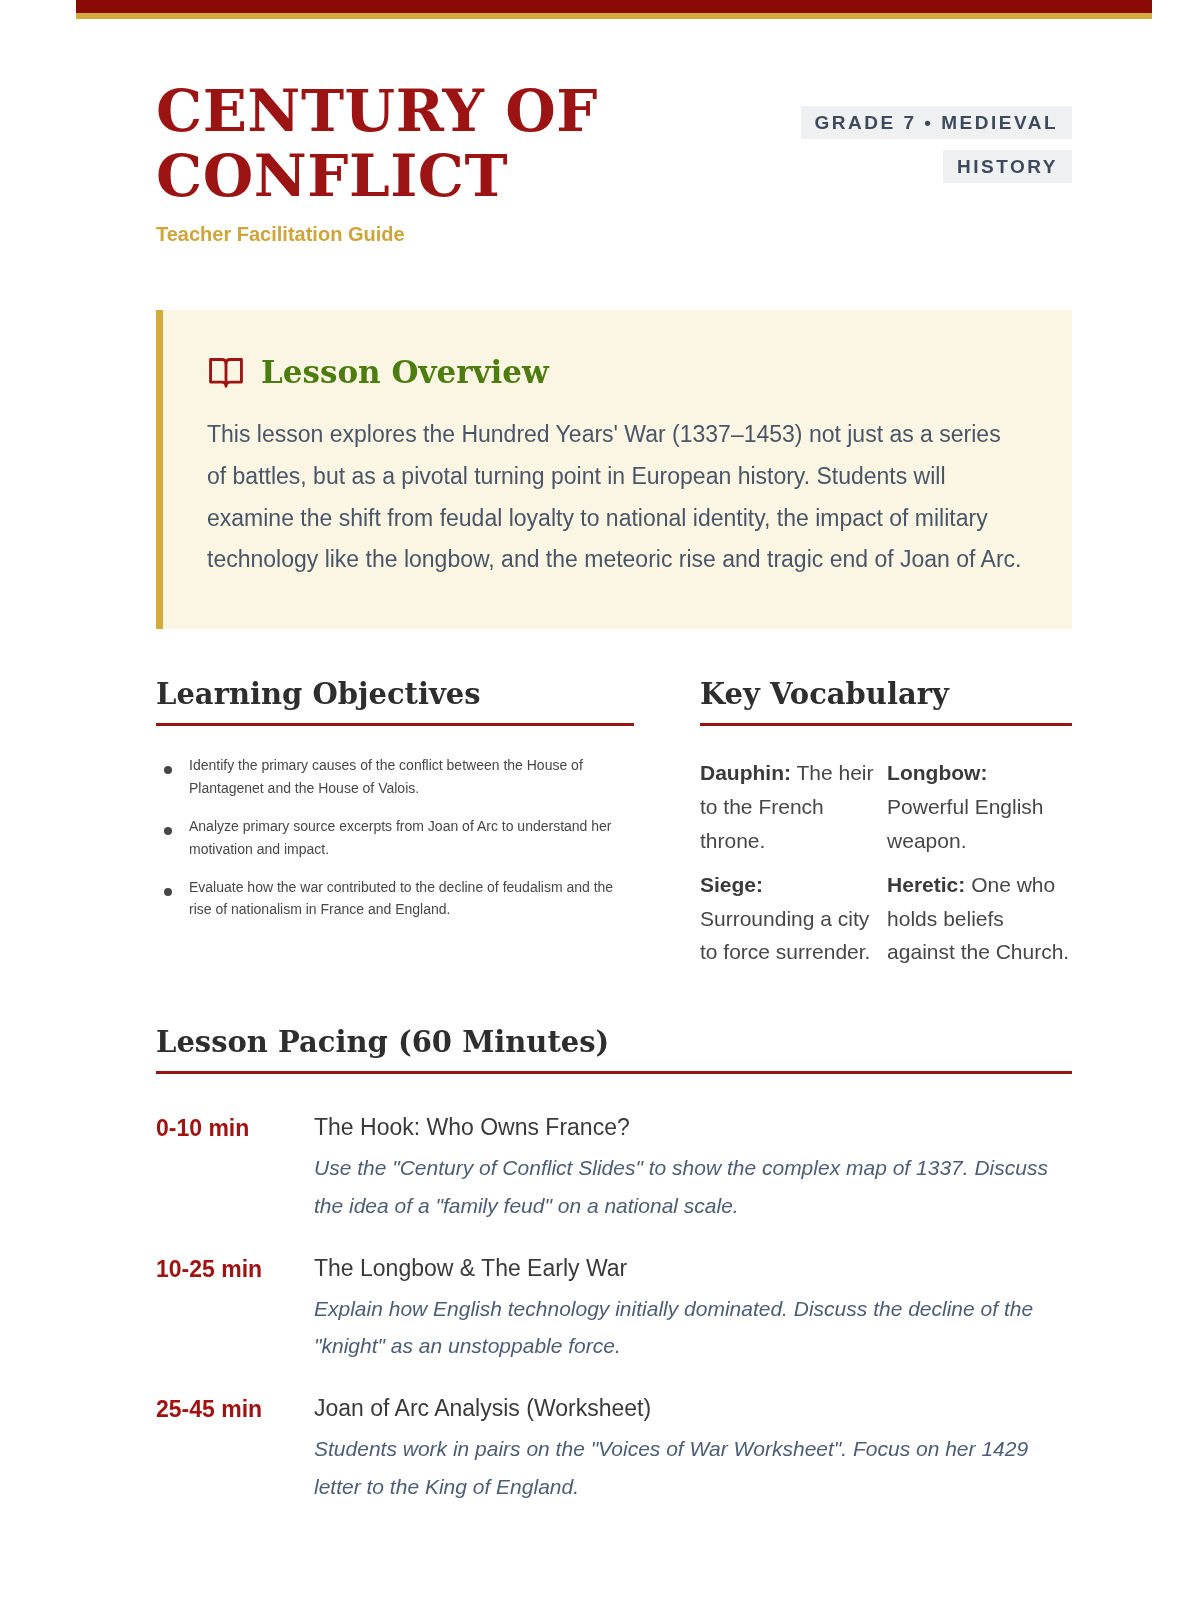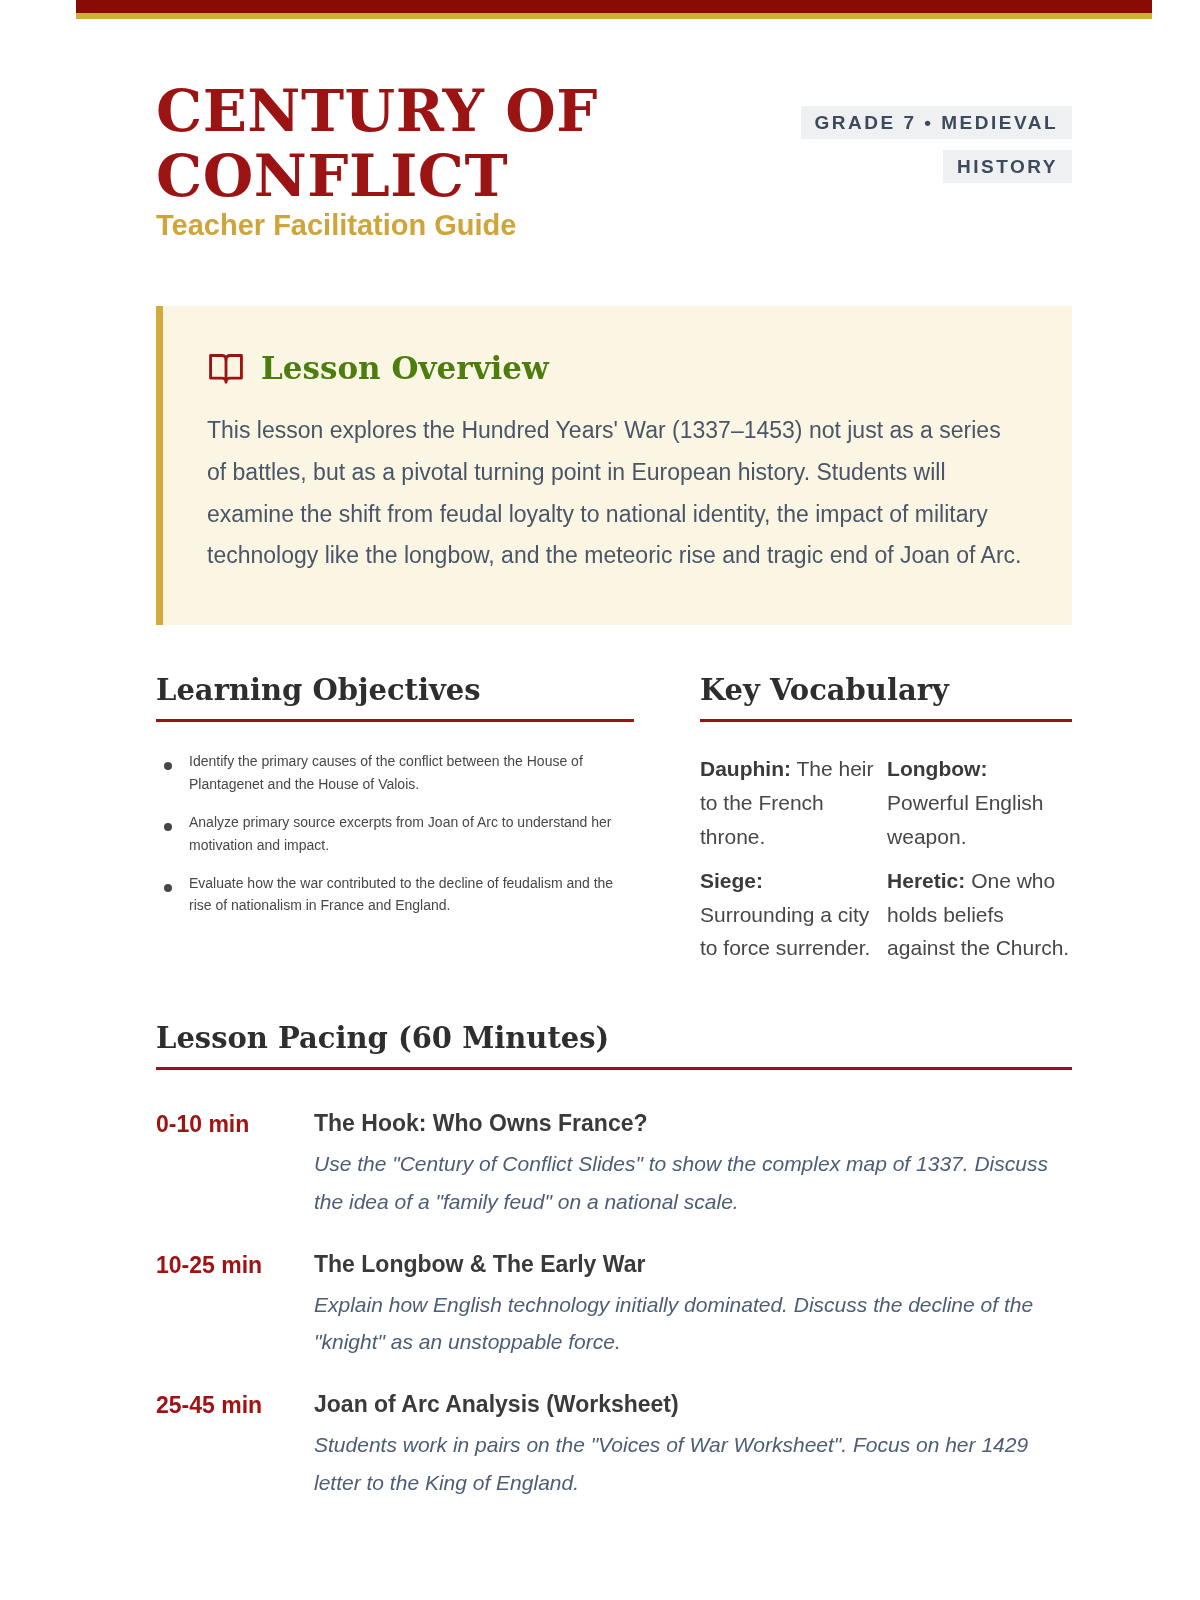--- a/index.html
+++ b/index.html
@@ -29,21 +29,21 @@
   .content{padding:0 80px;}
 
   
   .header{display:flex;justify-content:space-between;align-items:flex-start;padding-top:60px;}
   .page-title{
     font-family:"DejaVu Serif", serif;
     font-size:58px;line-height:1.12;font-weight:800;
     color:var(--title_red);max-width:580px;letter-spacing:0.5px;
   }
   .subtitle{
-    font-size:29px;font-weight:bold;color:var(--subtitle_gold);
+    margin-top:14px;font-size:20px;font-weight:bold;color:var(--subtitle_gold);
   }
   .badge-wrap{max-width:300px;text-align:right;padding-top:22px;}
   .badge{
     display:inline;background:var(--badge_bg);color:var(--badge_text);
     font-size:19px;font-weight:bold;letter-spacing:2.5px;line-height:2.3;
     padding:6px 14px;
     -webkit-box-decoration-break:clone;box-decoration-break:clone;
   }
 
   
@@ -83,21 +83,21 @@
     column-gap:28px;row-gap:14px;gap:11px;
   }
   .vocab{font-size:21px;line-height:1.6;color:#474747;}
   .vocab strong{color:#3a3a3a;}
 
   
   .pacing{margin-top:56px;}
   .pacing-rows{margin-top:40px;}
   .pacing-row{display:grid;grid-template-columns:158px 1fr;margin-bottom:30px;}
   .pacing-time{font-size:23px;font-weight:bold;color:var(--time_red);padding-top:1px;}
-  .pacing-title{font-size:23px;font-weight:bold;color:#3a3a3a;}
+  .pacing-title{font-size:23px;font-weight:normal;color:#3a3a3a;}
   .pacing-desc{
     margin-top:8px;font-size:21px;line-height:1.8;font-style:italic;
     color:#4d5d75;max-width:880px;
   }
 </style>
 </head>
 <body>
 
 <div class="page">
   <div class="topbar-red"></div>

